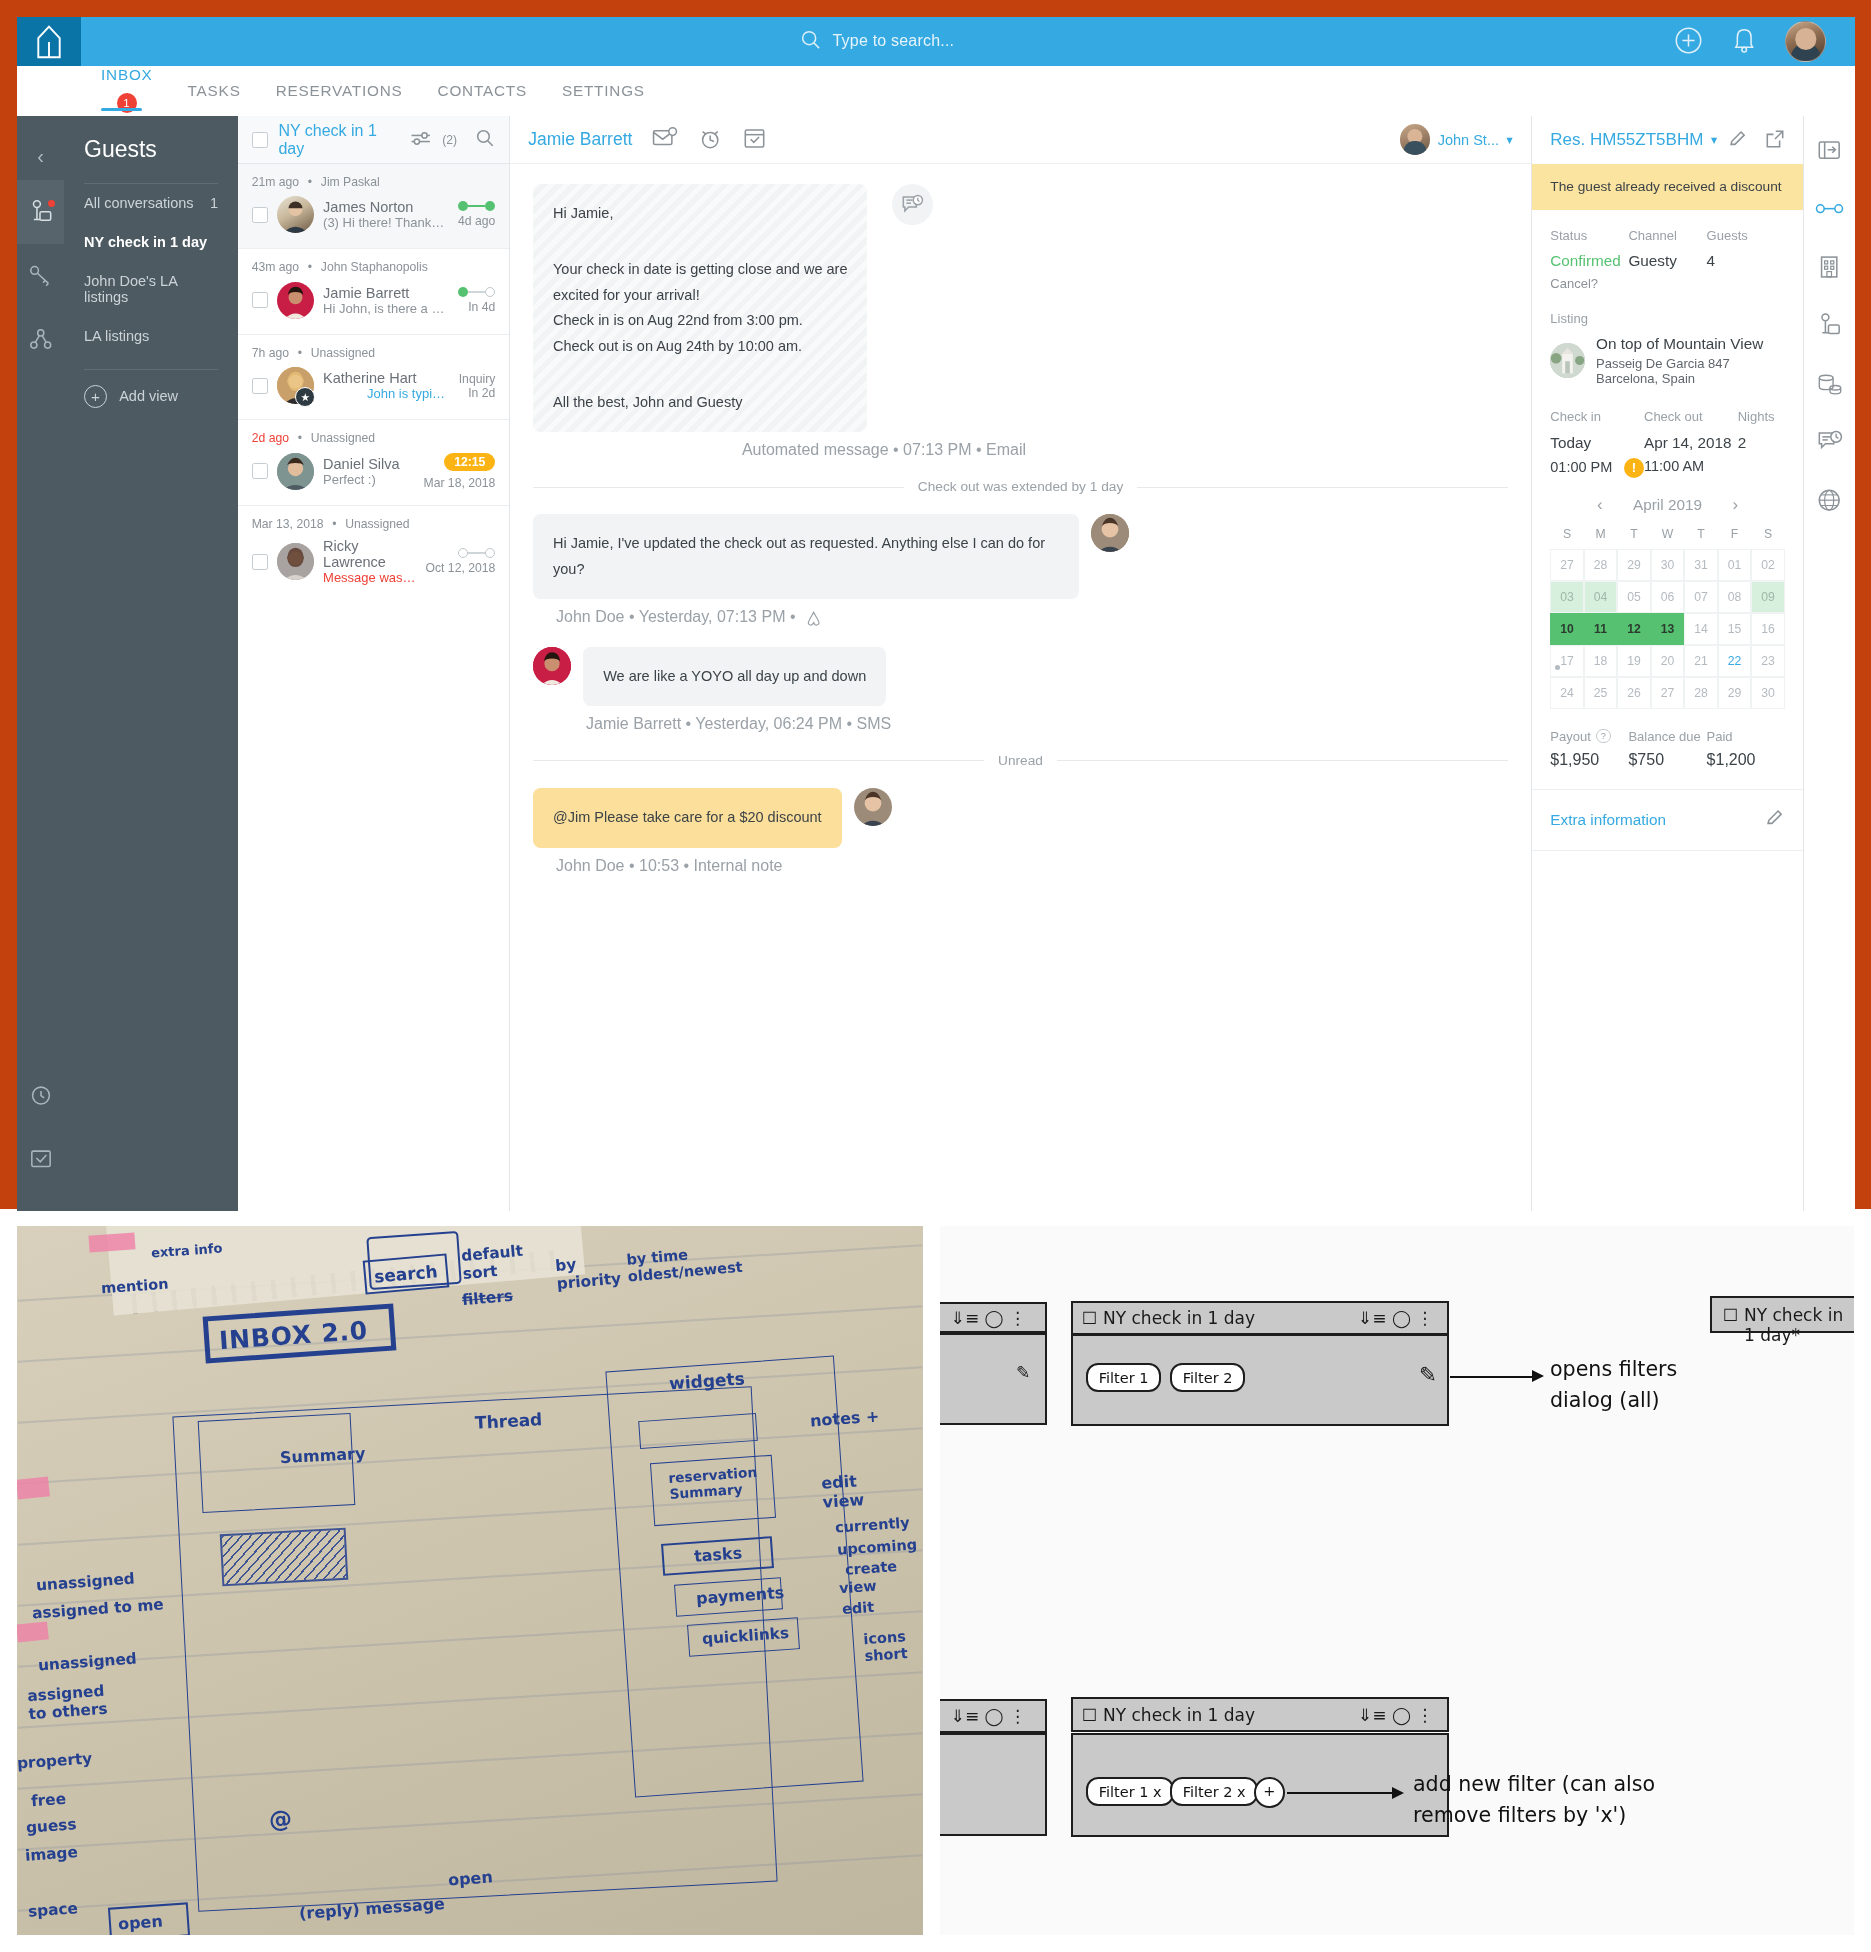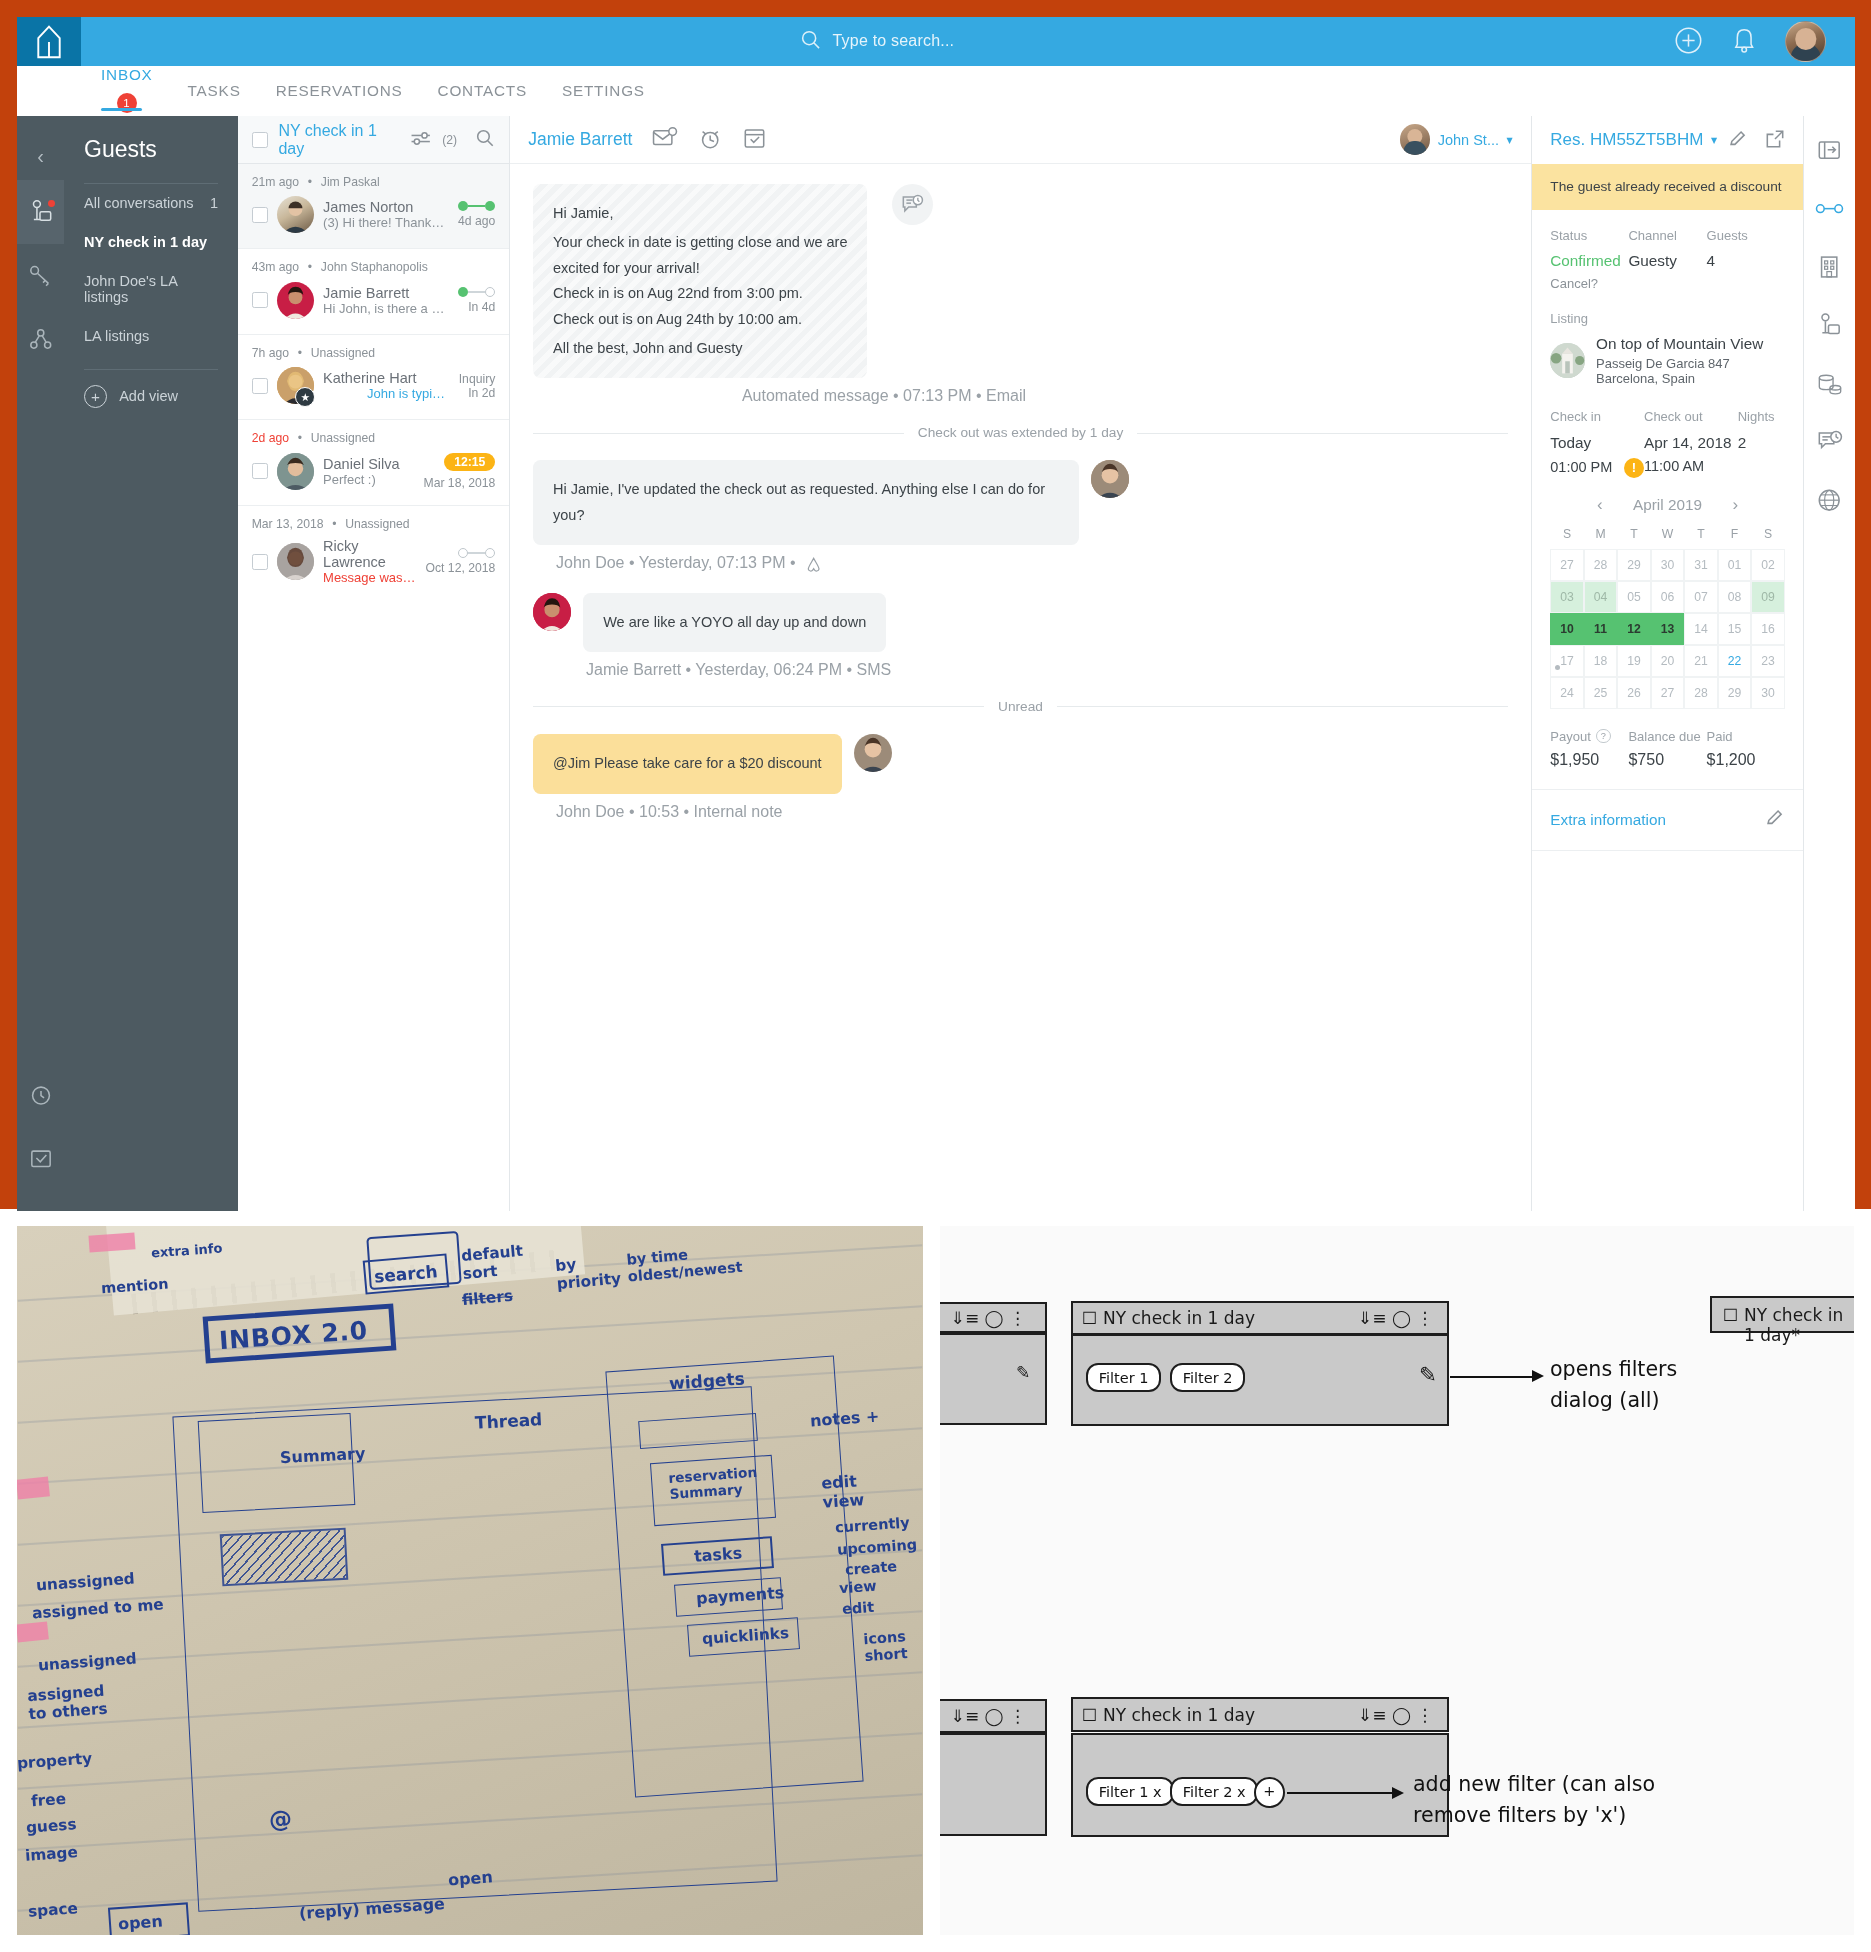--- a/index.html
+++ b/index.html
@@ -162,21 +162,21 @@
   .ta-av:after{content:"";position:absolute;left:50%;top:56%;transform:translateX(-50%);
     width:23px;height:20px;border-radius:10.7px 10.7px 4.6px 4.6px;background:#39505f;}
   .ta-name{ color:#35a9e1; font-size:14.5px; }
   .thread-body{ flex:1; padding:20px 23px 0; overflow:hidden; }
   .bubble{
     max-width:72%; background:#f1f3f4; border-radius:7.6px; padding:17px 20px;
     font-size:14.5px; line-height:1.75; color:#3c4348;
   }
   .bubble.note{ background:#fbdf9a; }
   .bubble p{ margin:0; }
-  .bubble p.gap{ margin-top:4px; }
+  .bubble p.gap{ margin-top:31px; }
   .msg-row{ display:flex; align-items:flex-start; gap:12.2px; }
   .m-av{ width:38px;height:38px;border-radius:50%;overflow:hidden;flex-shrink:0; }
   .meta-line{ font-size:16px; color:#9aa1a7; margin:9.2px 0 20px; }
   .meta-line.center{ text-align:center; }
   .meta-line.indent{ padding-left:20px; }
   .divider-txt{
     display:flex; align-items:center; gap:13.7px; color:#9aa1a7; font-size:13.7px;
     margin:9.2px 0 20px;
   }
   .divider-txt:before, .divider-txt:after{ content:""; flex:1; height:0.8px; background:#e6eaec; }

